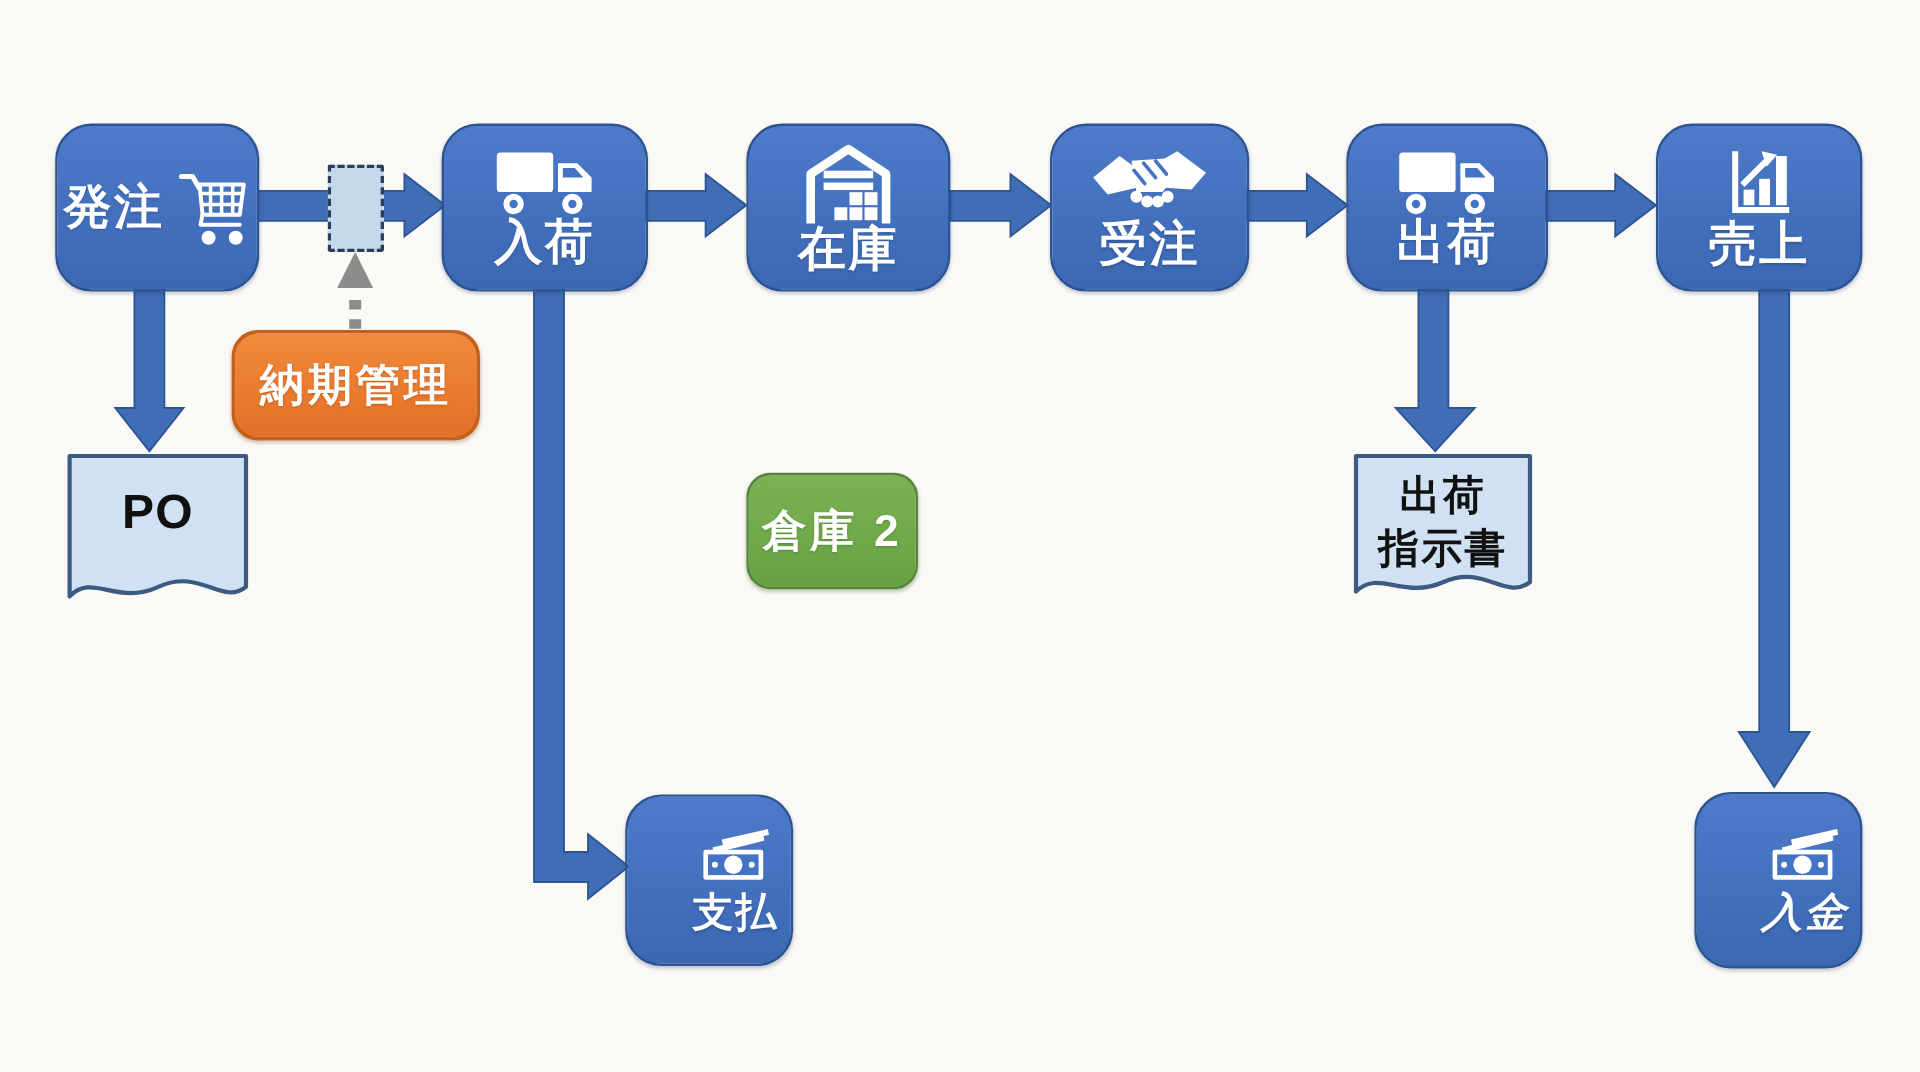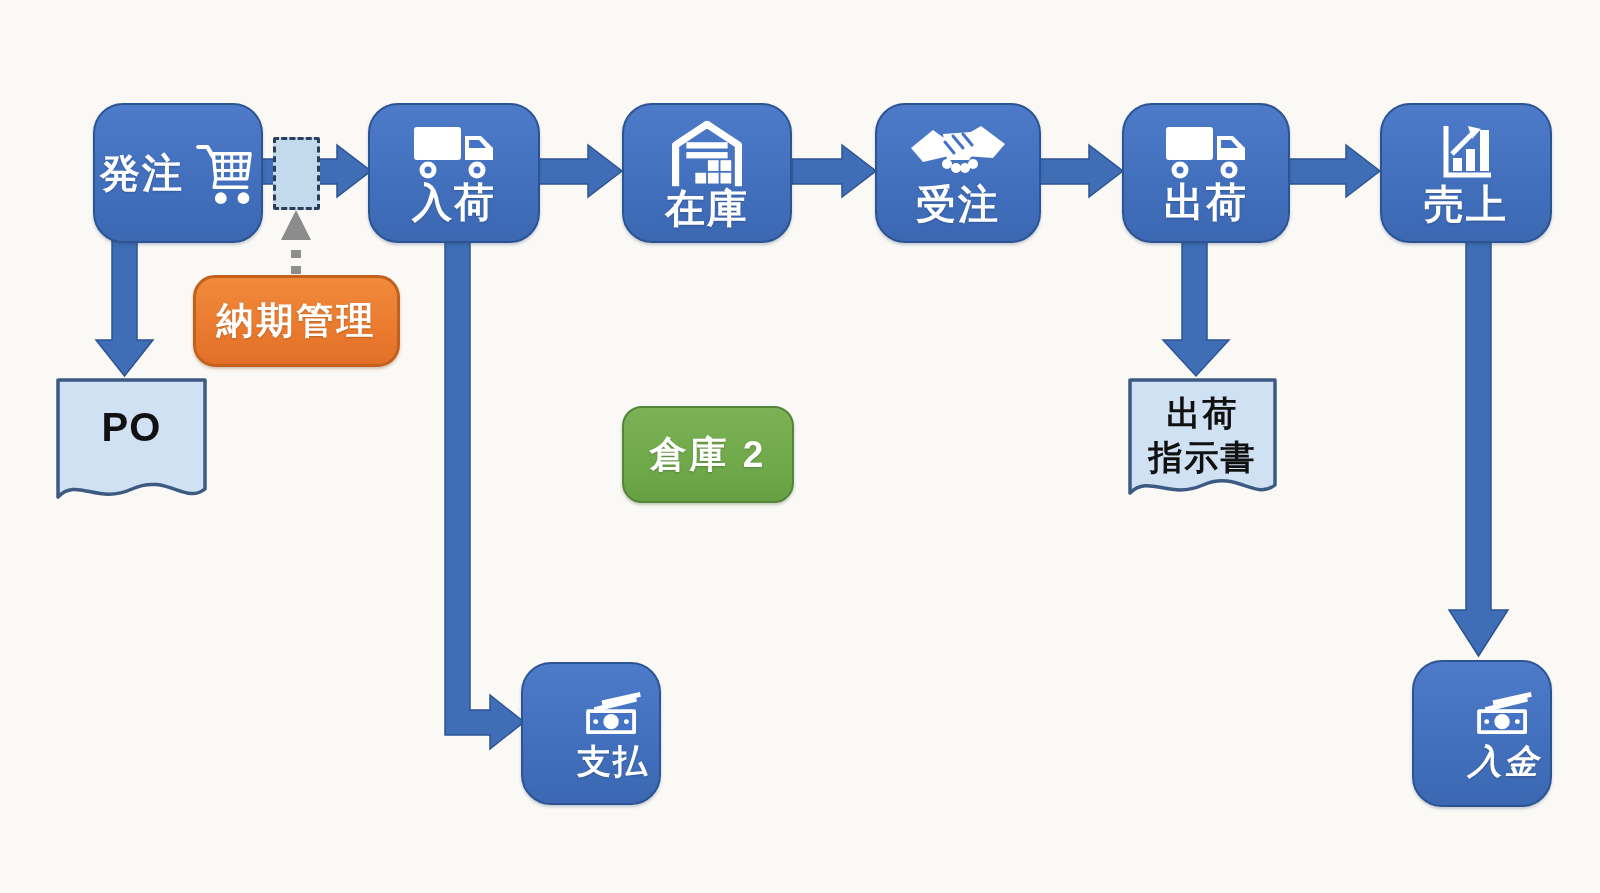--- a/index.html
+++ b/index.html
@@ -24,21 +24,21 @@
     border:2px solid #2d5492;
     border-radius:30px;
     flex-direction:column;
     box-shadow:0 2px 3px rgba(40,60,100,0.25);
   }
   .proc .label{
     color:#ffffff;font-weight:700;font-size:40px;letter-spacing:2px;
     text-shadow:0 1px 2px rgba(30,50,90,0.35);
     line-height:1;
   }
-  .proc.row{flex-direction:row;gap:10px;margin-left:47px;}
+  .proc.row{flex-direction:row;gap:10px;}
   .proc .icon-wrap{display:flex;align-items:center;justify-content:center;}
 
   .sub-square{
     background:linear-gradient(180deg,#4d7bc9 0%,#4270bd 55%,#3c68b2 100%);
     border:2px solid #2d5492;
     border-radius:30px;
     flex-direction:column;
     box-shadow:0 2px 3px rgba(40,60,100,0.25);
     padding-left:44px;
   }
@@ -216,21 +216,21 @@
     <span class="label">納期管理</span>
   </div>
 
   <div class="doc" style="left:55px;top:377px;width:153px;height:142px;">
     <svg width="153" height="142" viewBox="0 0 153 142">
       <path d="M3,3 H150 V112 C130,128 112,96 77,112 C42,128 22,100 3,120 Z" fill="#cfe1f2" stroke="#3c5a82" stroke-width="3.5" stroke-linejoin="round"></path>
     </svg>
     <div class="doc-label po">PO</div>
   </div>
 
-  <div class="node green" style="left:622px;top:406px;width:172px;height:97px;text-align:center;">
+  <div class="node green" style="left:622px;top:394px;width:143px;height:97px;text-align:center;">
     <span class="label">倉庫 2</span>
   </div>
 
   <div class="doc" style="left:1127px;top:377px;width:151px;height:138px;">
     <svg width="151" height="138" viewBox="0 0 151 138">
       <path d="M3,3 H148 V108 C128,124 110,93 76,108 C42,123 22,97 3,116 Z" fill="#cfe1f2" stroke="#3c5a82" stroke-width="3.5" stroke-linejoin="round"></path>
     </svg>
     <div class="doc-label two-line">
       <div>出荷</div>
       <div>指示書</div>

